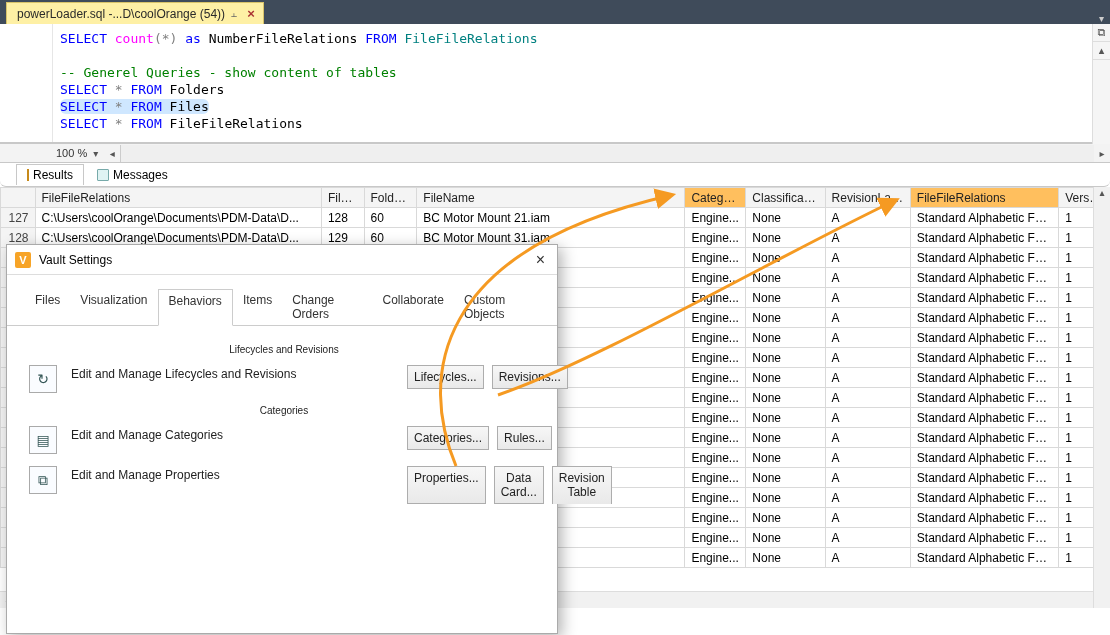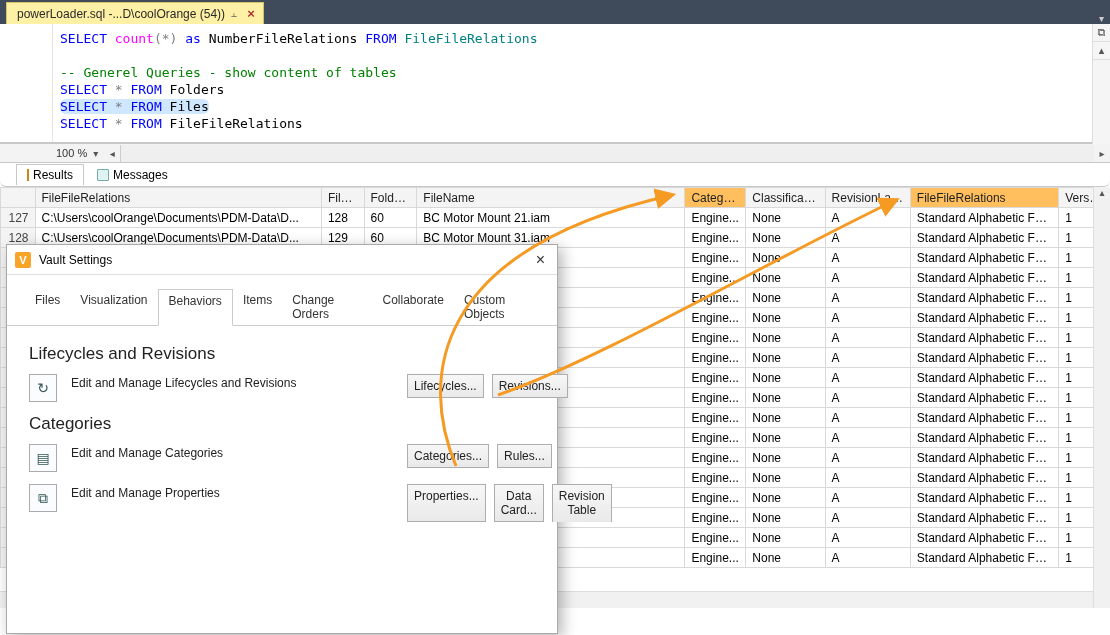--- a/index.html
+++ b/index.html
@@ -107,21 +107,21 @@
     border: 1px solid #aaa;
     box-shadow: 4px 4px 14px rgba(0,0,0,.3);
   }
   .dlg-title { display:flex; align-items:center; height:30px; padding:0 8px; border-bottom:1px solid #ddd; background:#fff;}
   .dlg-title .vicon { width:16px; height:16px; background:#f7a427; border-radius:2px; display:flex; align-items:center; justify-content:center; color:#fff; font-weight:bold; font-size:11px; margin-right:8px;}
   .dlg-title .x { margin-left:auto; font-size:16px; color:#333; padding:0 4px;}
   .dlg-tabs { display:flex; padding: 14px 10px 0 18px; border-bottom:1px solid #ccc;}
   .dlg-tab { padding:4px 10px; font-size:12px; color:#333; cursor:default;}
   .dlg-tab.active { border:1px solid #ccc; border-bottom:1px solid #fff; margin-bottom:-1px; background:#fff;}
   .dlg-body { padding: 14px 18px 8px 22px; }
-  .sec-title { font-size:17px; color:#222; margin: 4px 0 10px 0;}
+  .sec-title { font-size:10px; color:#222; margin: 4px 0 10px 0; text-align: center;}
   .sec-row { display:flex; align-items:flex-start; gap:14px; margin-bottom:12px;}
   .sec-icon { width:28px; height:28px; border:1px solid #aaa; display:flex; align-items:center; justify-content:center; font-size:14px; color:#355; background:#fafcff;}
   .sec-text { flex:1; font-size:12px; color:#222; padding-top:2px;}
   .btn-col { display:flex; flex-direction:row; gap:8px; width:132px;}
   .dlg-btn { border:1px solid #adadad; background:linear-gradient(#f7f7f7,#e9e9e9); font-size:12px; padding:4px 6px; text-align:center; color:#222;}
   .dlg-btn.partial { border-bottom:none; }
   
   .arrow-svg { position:absolute; left:0; top:0; width:1110px; height:635px; pointer-events:none;}
 </style>
 </head>

